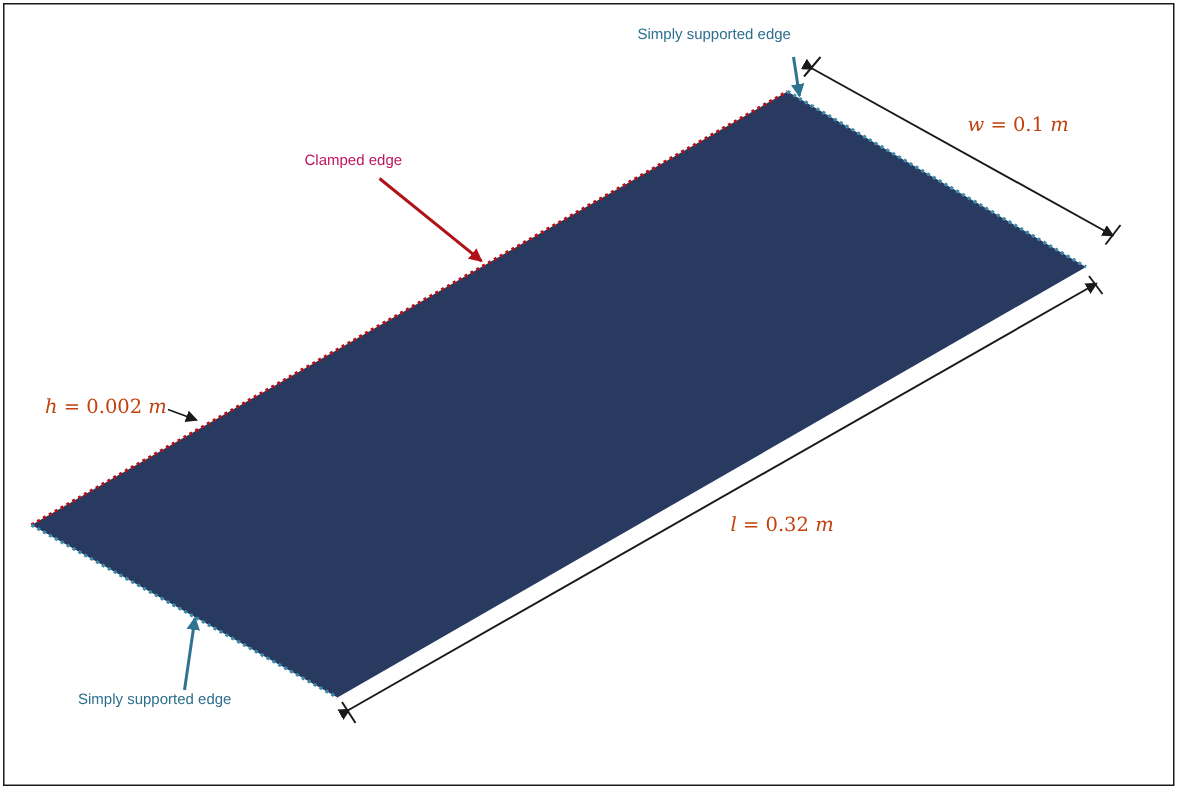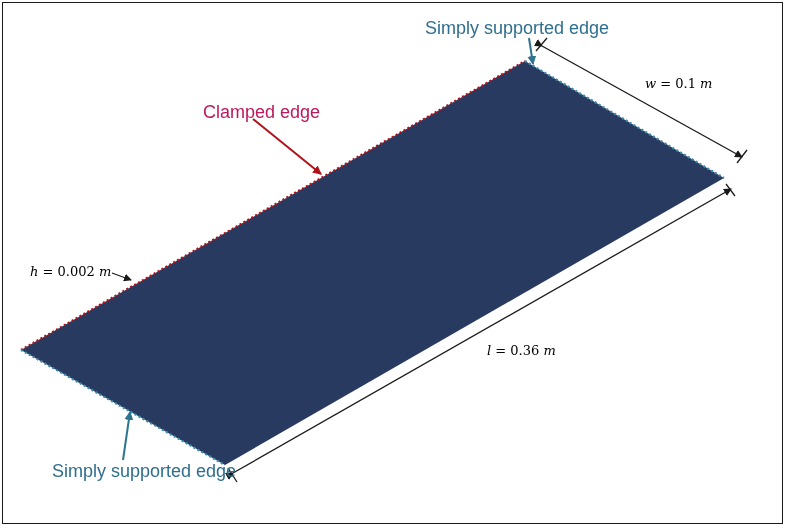--- a/index.html
+++ b/index.html
@@ -1,21 +1,21 @@
 <!DOCTYPE html>
 <html><head>
 <meta charset="utf-8">
 <style>
   html, body { margin:0; padding:0; background:#ffffff; }
   body { width:787px; height:528px; position:relative; overflow:hidden; font-family:"Liberation Sans", sans-serif; }
   .frame { position:absolute; left:2px; top:2px; width:781px; height:522px; border:1.5px solid #1a1a1a; box-sizing:border-box; }
   svg.diagram { position:absolute; left:0; top:0; }
   .label { position:absolute; white-space:nowrap; }
-  .callout { font-family:"Liberation Sans", sans-serif; font-size:18px; }
-  .math { font-family:"DejaVu Serif", serif; font-size:13px; color:#000000; }
+  .callout { font-family:"Liberation Sans", sans-serif; font-size:10px; }
+  .math { font-family:"DejaVu Serif", serif; font-size:13px; color:#c2410c; }
   .math i { font-style:italic; }
 </style>
 </head>
 <body>
 
 <div class="frame"></div>
 
 <svg class="diagram" width="787" height="528" viewBox="0 0 787 528">
   <defs>
     <marker id="arrowBlack" markerWidth="8" markerHeight="8" refX="7" refY="4" orient="auto" markerUnits="userSpaceOnUse">
@@ -61,18 +61,18 @@
 
 <div class="label callout" style="left:203px; top:102px; color:#be185d;">Clamped edge</div>
 
 <div class="label callout" style="left:52px; top:461px; color:#2e6f8e;">Simply supported edge</div>
 
 <div class="label math" style="left:645px; top:76px;">
   <i>w</i><span style="white-space:pre;"> = 0.1 </span><i>m</i>
 </div>
 
 <div class="label math" style="left:487px; top:343px;">
-  <i>l</i><span style="white-space:pre;"> = 0.36 </span><i>m</i>
+  <i>l</i><span style="white-space:pre;"> = 0.32 </span><i>m</i>
 </div>
 
 <div class="label math" style="left:30px; top:264px;">
   <i>h</i><span style="white-space:pre;"> = 0.002 </span><i>m</i>
 </div>
 
 </body></html>

